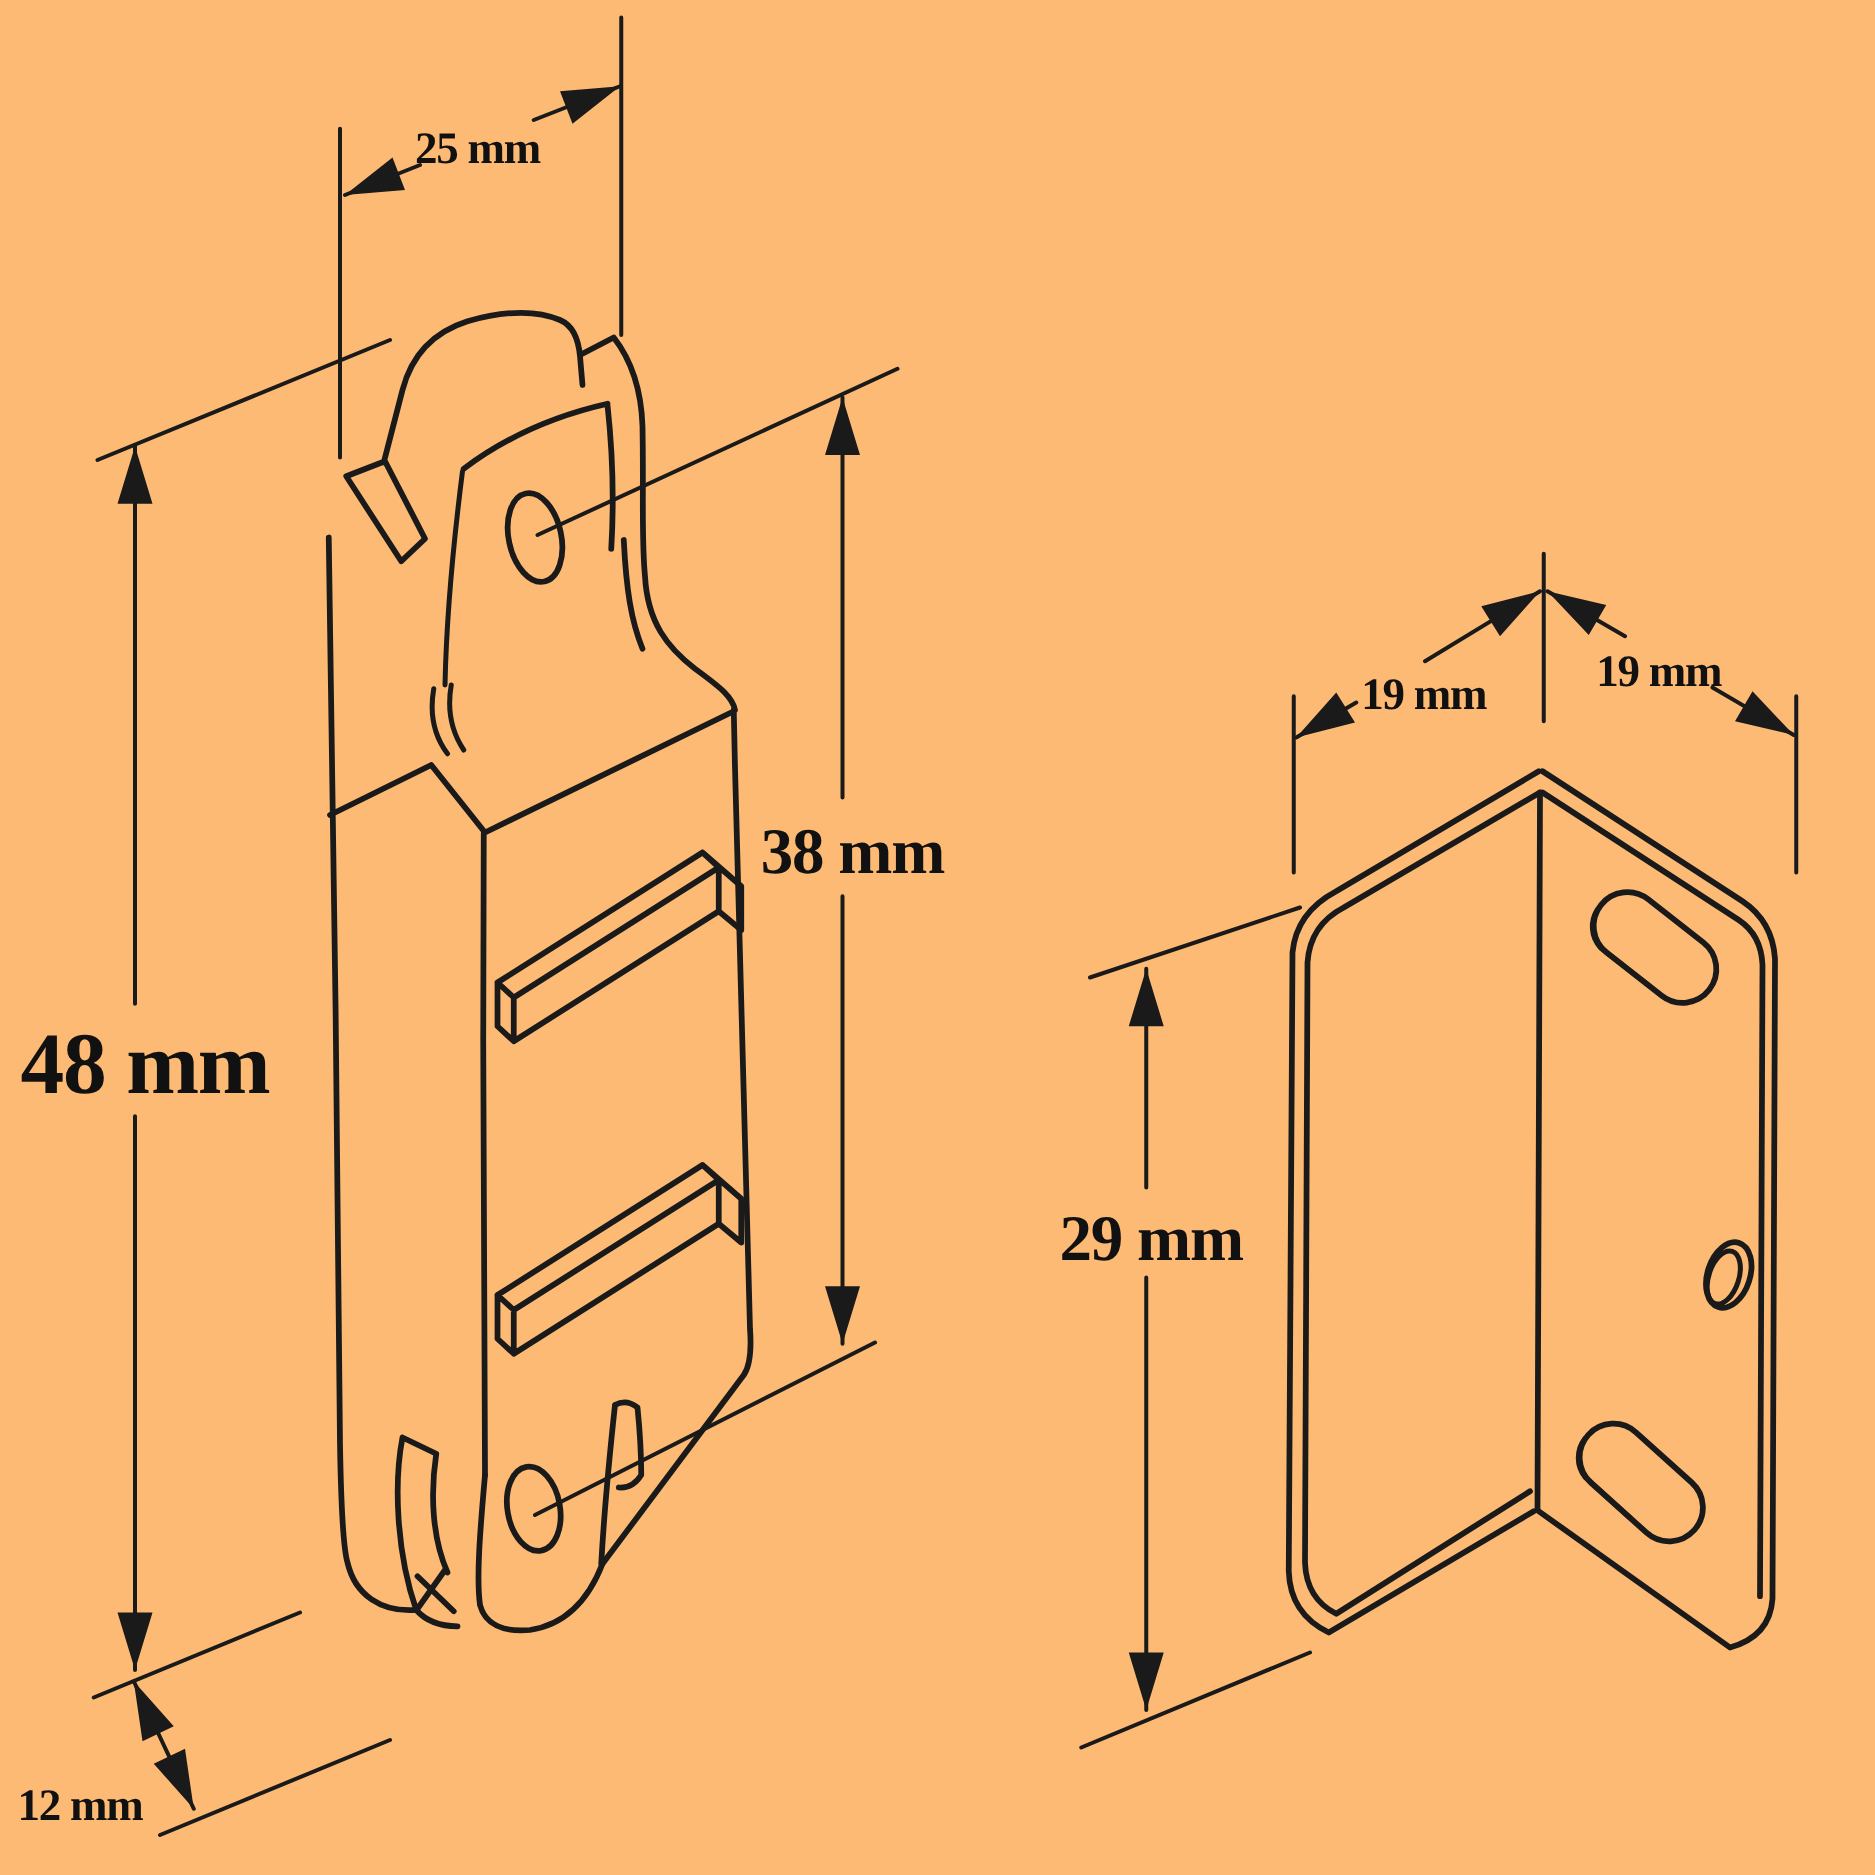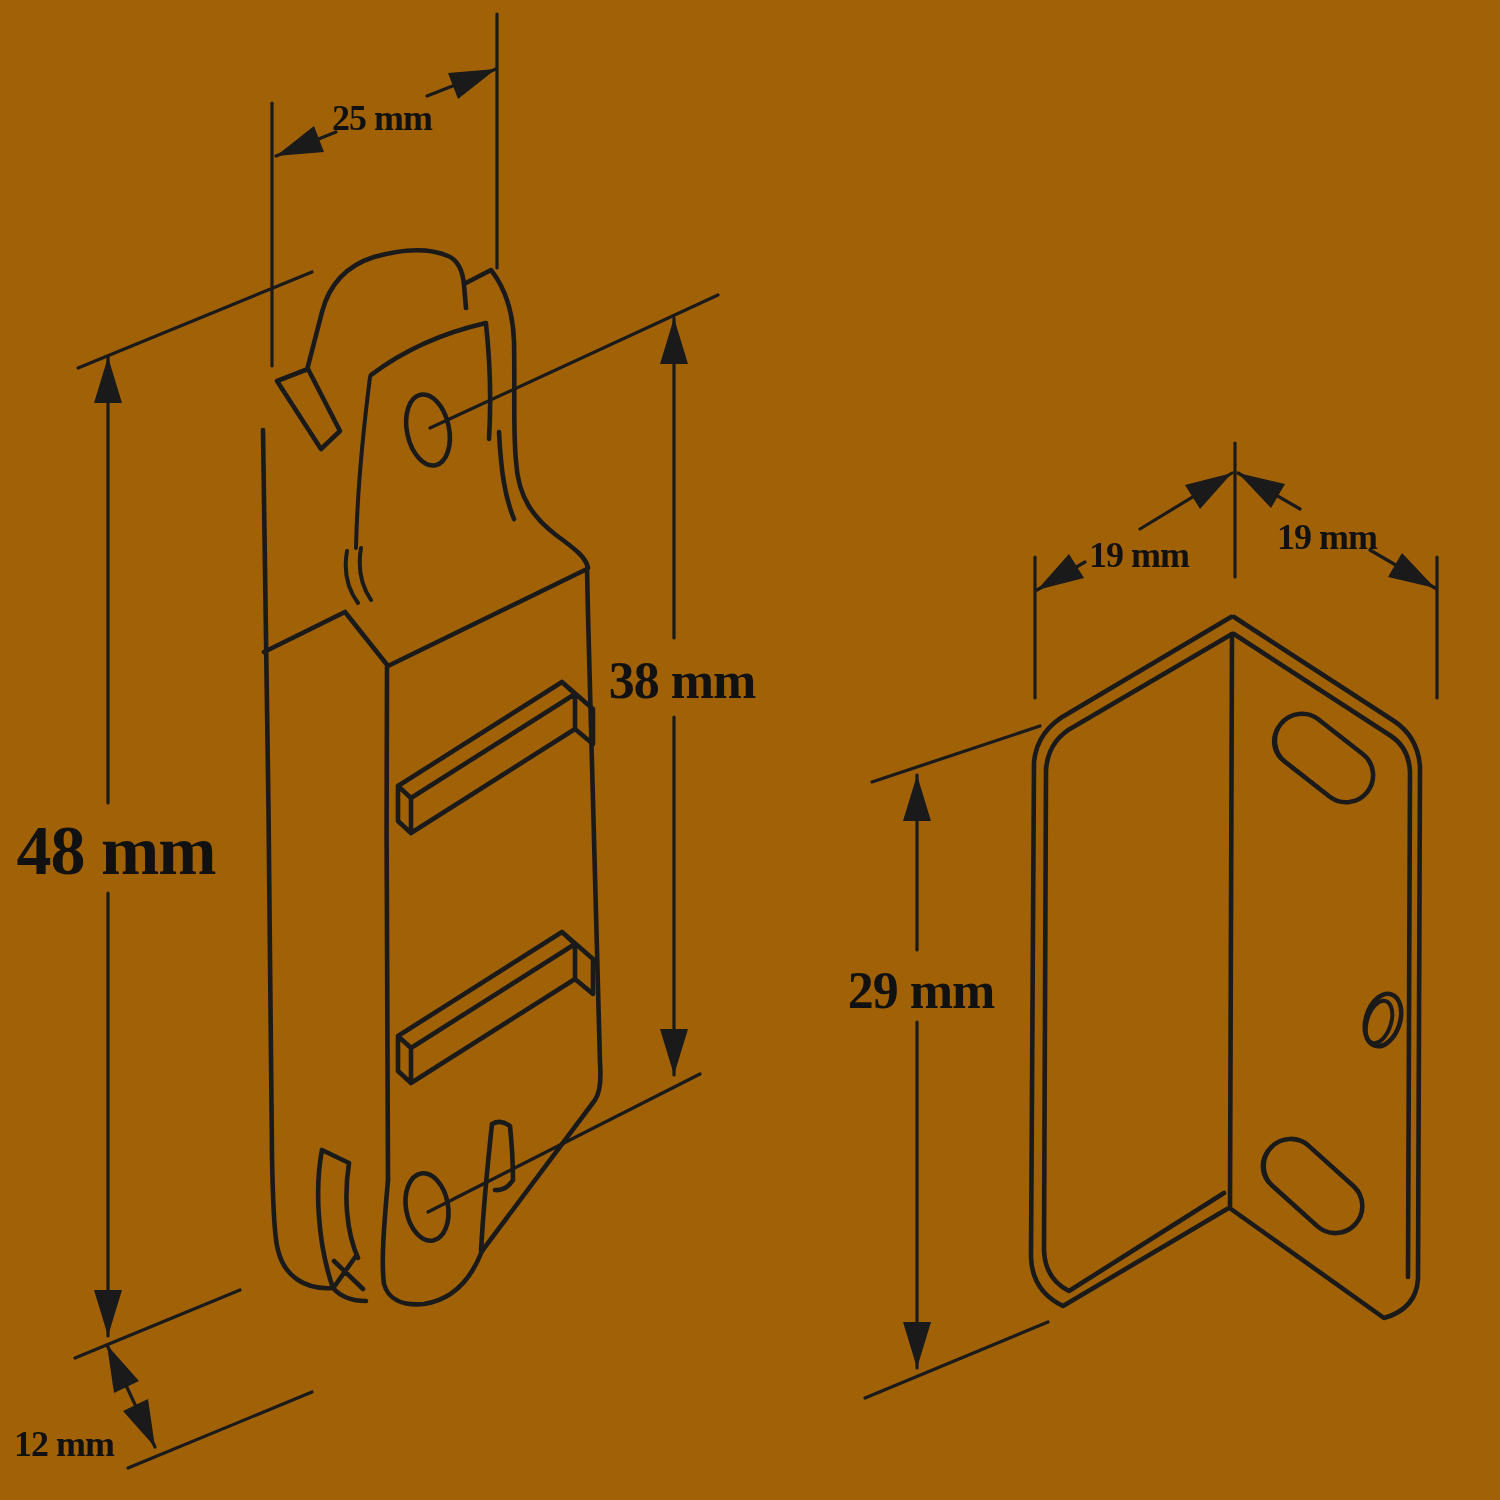--- a/index.html
+++ b/index.html
@@ -7,21 +7,21 @@
     padding: 0;
     background: #ffffff;
     width: 1500px;
     height: 1500px;
     overflow: hidden;
   }
   .stage {
     position: relative;
     width: 1500px;
     height: 1500px;
-    background: #a16207;
+    background: #fdba74;
   }
   svg { display: block; }
   .part-line {
     fill: none;
     stroke: #1a1a1a;
     stroke-width: 4.6;
     stroke-linecap: round;
     stroke-linejoin: round;
   }
   .thin-part-line {

